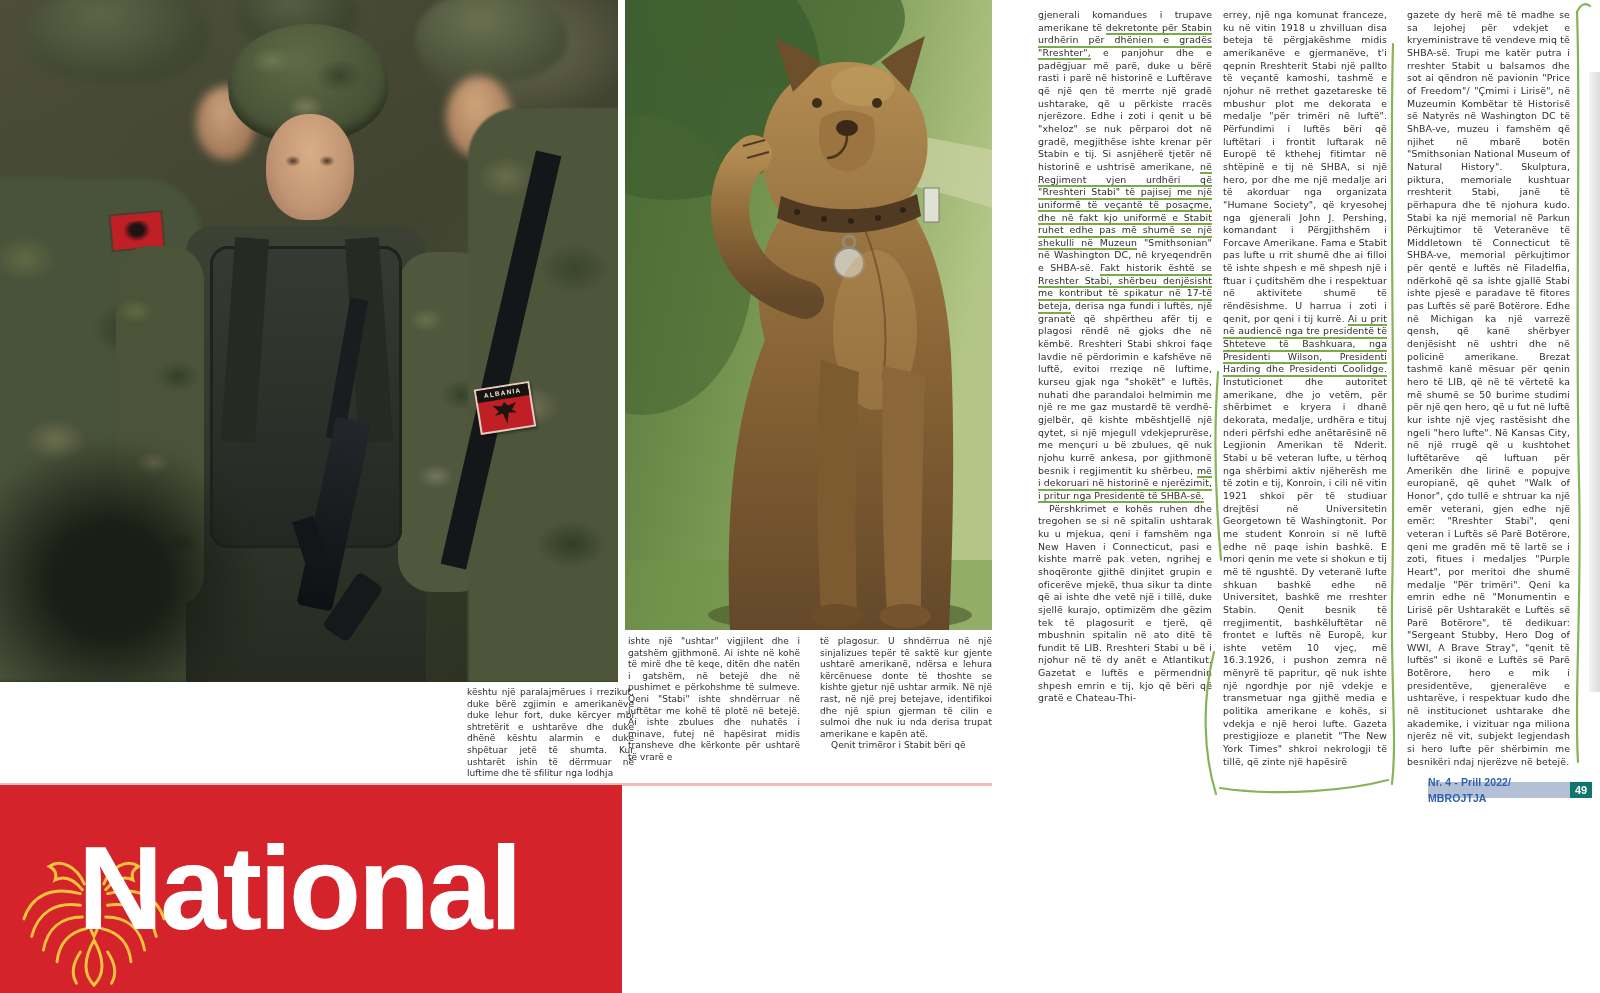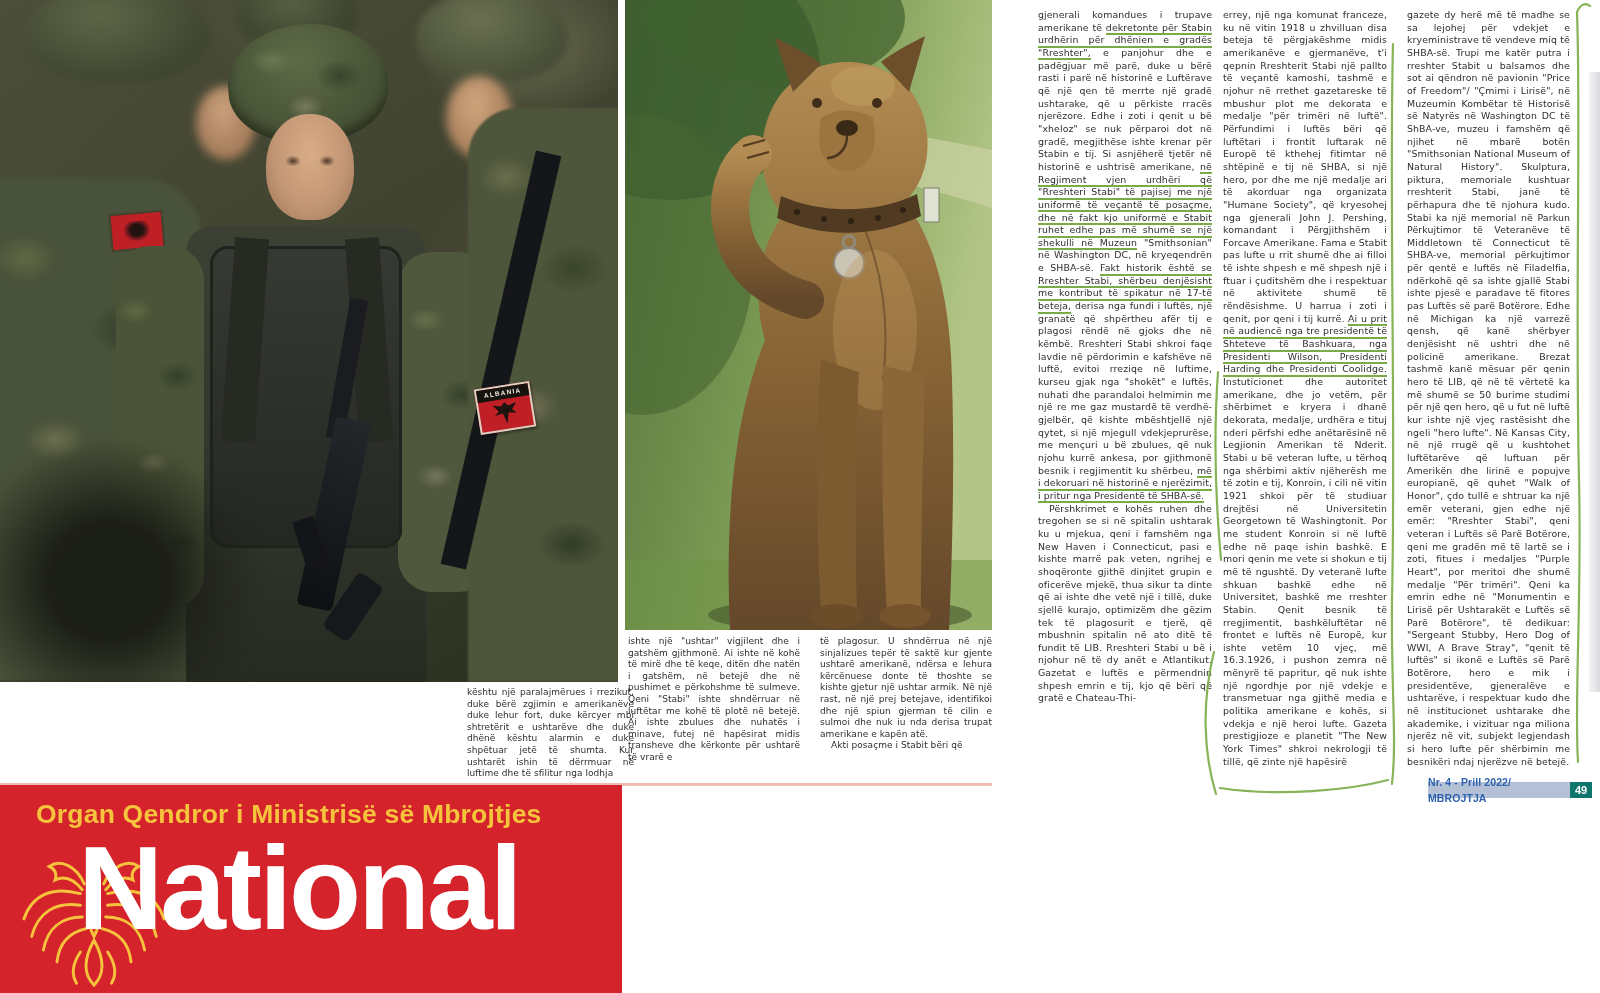--- a/index.html
+++ b/index.html
@@ -207,21 +207,21 @@
       <ellipse cx="212" cy="616" rx="26" ry="12" fill="#6b4d29"></ellipse>
       <ellipse cx="280" cy="616" rx="26" ry="12" fill="#75542d"></ellipse>
     </svg>
   </div>
 
   <div class="cap-soldier smalltext just">kështu një paralajmërues i rrezikut, duke bërë zgjimin e amerikanëve duke lehur fort, duke kërcyer mbi shtretërit e ushtarëve dhe duke dhënë kështu alarmin e duke shpëtuar jetë të shumta. Kur ushtarët ishin të dërrmuar në luftime dhe të sfilitur nga lodhja</div>
 
   <div class="sub-left smalltext just">ishte një "ushtar" vigjilent dhe i gatshëm gjithmonë. Ai ishte në kohë të mirë dhe të keqe, ditën dhe natën i gatshëm, në betejë dhe në pushimet e përkohshme të sulmeve. Qeni "Stabi" ishte shndërruar në luftëtar me kohë të plotë në betejë. Ai ishte zbulues dhe nuhatës i minave, futej në hapësirat midis transheve dhe kërkonte për ushtarë të vrarë e</div>
   <div class="sub-right smalltext">
     <div class="just">të plagosur. U shndërrua në një sinjalizues tepër të saktë kur gjente ushtarë amerikanë, ndërsa e lehura kërcënuese donte të thoshte se kishte gjetur një ushtar armik. Në një rast, në një prej betejave, identifikoi dhe një spiun gjerman të cilin e sulmoi dhe nuk iu nda derisa trupat amerikane e kapën atë.</div>
-    <div class="just indent">Akti posaçme i Stabit bëri që</div>
+    <div class="just indent">Qenit trimëror i Stabit bëri që</div>
   </div>
 
   <div class="col col1 coltext">
     <div class="just"><span>gjenerali komandues i trupave amerikane të </span><span class="useg">dekretonte për Stabin urdhërin për dhënien e gradës "Rreshter",</span><span> e panjohur dhe e padëgjuar më parë, duke u bërë rasti i parë në historinë e Luftërave që një qen të merrte një gradë ushtarake, që u përkiste rracës njerëzore. Edhe i zoti i qenit u bë "xheloz" se nuk përparoi dot në gradë, megjithëse ishte krenar për Stabin e tij. Si asnjëherë tjetër në historinë e ushtrisë amerikane, </span><span class="useg">në Regjiment vjen urdhëri që "Rreshteri Stabi" të pajisej me një uniformë të veçantë të posaçme, dhe në fakt kjo uniformë e Stabit ruhet edhe pas më shumë se një shekulli në Muzeun</span><span> "Smithsonian" në Washington DC, në kryeqendrën e SHBA-së. </span><span class="useg">Fakt historik është se Rreshter Stabi, shërbeu denjësisht me kontribut të spikatur në 17-të beteja,</span><span> derisa nga fundi i luftës, një granatë që shpërtheu afër tij e plagosi rëndë në gjoks dhe në këmbë. Rreshteri Stabi shkroi faqe lavdie në përdorimin e kafshëve në luftë, evitoi rreziqe në luftime, kurseu gjak nga "shokët" e luftës, nuhati dhe parandaloi helmimin me një re me gaz mustardë të verdhë-gjelbër, që kishte mbështjellë një qytet, si një mjegull vdekjeprurëse, me mençuri u bë zbulues, që nuk njohu kurrë ankesa, por gjithmonë besnik i regjimentit ku shërbeu, </span><span class="useg">më i dekoruari në historinë e njerëzimit, i pritur nga Presidentë të SHBA-së.</span></div>
     <div class="just indent">Përshkrimet e kohës ruhen dhe tregohen se si në spitalin ushtarak ku u mjekua, qeni i famshëm nga New Haven i Connecticut, pasi e kishte marrë pak veten, ngrihej e shoqëronte gjithë dinjitet grupin e oficerëve mjekë, thua sikur ta dinte që ai ishte dhe vetë një i tillë, duke sjellë kurajo, optimizëm dhe gëzim tek të plagosurit e tjerë, që mbushnin spitalin në ato ditë të fundit të LIB. Rreshteri Stabi u bë i njohur në të dy anët e Atlantikut. Gazetat e luftës e përmendnin shpesh emrin e tij, kjo që bëri që gratë e Chateau-Thi-</div>
   </div>
   <div class="col col2 coltext">
     <div class="just"><span>errey, një nga komunat franceze, ku në vitin 1918 u zhvilluan disa beteja të përgjakëshme midis amerikanëve e gjermanëve, t'i qepnin Rreshterit Stabi një pallto të veçantë kamoshi, tashmë e njohur në rrethet gazetareske të mbushur plot me dekorata e medalje "për trimëri në luftë". Përfundimi i luftës bëri që luftëtari i frontit luftarak në Europë të kthehej fitimtar në shtëpinë e tij në SHBA, si një hero, por dhe me një medalje ari të akorduar nga organizata "Humane Society", që kryesohej nga gjenerali John J. Pershing, komandant i Përgjithshëm i Forcave Amerikane. Fama e Stabit pas lufte u rrit shumë dhe ai filloi të ishte shpesh e më shpesh një i ftuar i çuditshëm dhe i respektuar në aktivitete shumë të rëndësishme. U harrua i zoti i qenit, por qeni i tij kurrë. </span><span class="useg">Ai u prit në audiencë nga tre presidentë të Shteteve të Bashkuara, nga Presidenti Wilson, Presidenti Harding dhe Presidenti Coolidge.</span><span> Instuticionet dhe autoritet amerikane, dhe jo vetëm, për shërbimet e kryera i dhanë dekorata, medalje, urdhëra e tituj nderi përfshi edhe anëtarësinë në Legjionin Amerikan të Nderit. Stabi u bë veteran lufte, u tërhoq nga shërbimi aktiv njëherësh me të zotin e tij, Konroin, i cili në vitin 1921 shkoi për të studiuar drejtësi në Universitetin Georgetown të Washingtonit. Por me student Konroin si në luftë edhe në paqe ishin bashkë. E mori qenin me vete si shokun e tij më të ngushtë. Dy veteranë lufte shkuan bashkë edhe në Universitet, bashkë me rreshter Stabin. Qenit besnik të rregjimentit, bashkëluftëtar në frontet e luftës në Europë, kur ishte vetëm 10 vjeç, më 16.3.1926, i pushon zemra në mënyrë të papritur, që nuk ishte një ngordhje por një vdekje e transmetuar nga gjithë media e politika amerikane e kohës, si vdekja e një heroi lufte. Gazeta prestigjioze e planetit "The New York Times" shkroi nekrologji të tillë, që zinte një hapësirë</span></div>
   </div>
   <div class="col col3 coltext">
@@ -236,21 +236,20 @@
       <path d="M 20,788 C 80,797 150,790 188,780"></path>
       <path d="M 377,12 C 381,120 375,300 379,480 C 382,600 374,700 378,762"></path>
       <path d="M 377,12 C 380,5 385,2 390,6"></path>
     </g>
   </svg>
 
   <div class="page-edge"></div>
   <div class="top-rule"></div>
 
   <div class="banner">
-    <div class="tagline">Organ Qendror i Ministrisë së Mbrojtjes</div>
     <svg class="eagle" width="156" height="146" viewBox="0 0 160 150">
       <g stroke="#f6c33c" stroke-width="3" fill="none" stroke-linecap="round">
         <path d="M 70,42 C 62,24 46,16 34,24 C 40,27 42,32 40,38 C 50,33 60,38 68,48"></path>
         <path d="M 90,42 C 98,24 114,16 126,24 C 120,27 118,32 120,38 C 110,33 100,38 92,48"></path>
         <path d="M 80,46 C 72,60 72,82 80,96 C 88,82 88,60 80,46 Z"></path>
         <path d="M 66,52 C 36,44 16,54 8,78"></path>
         <path d="M 66,64 C 40,60 22,72 16,96"></path>
         <path d="M 68,76 C 46,76 32,88 28,110"></path>
         <path d="M 72,88 C 54,92 44,104 42,122"></path>
         <path d="M 94,52 C 124,44 144,54 152,78"></path>

